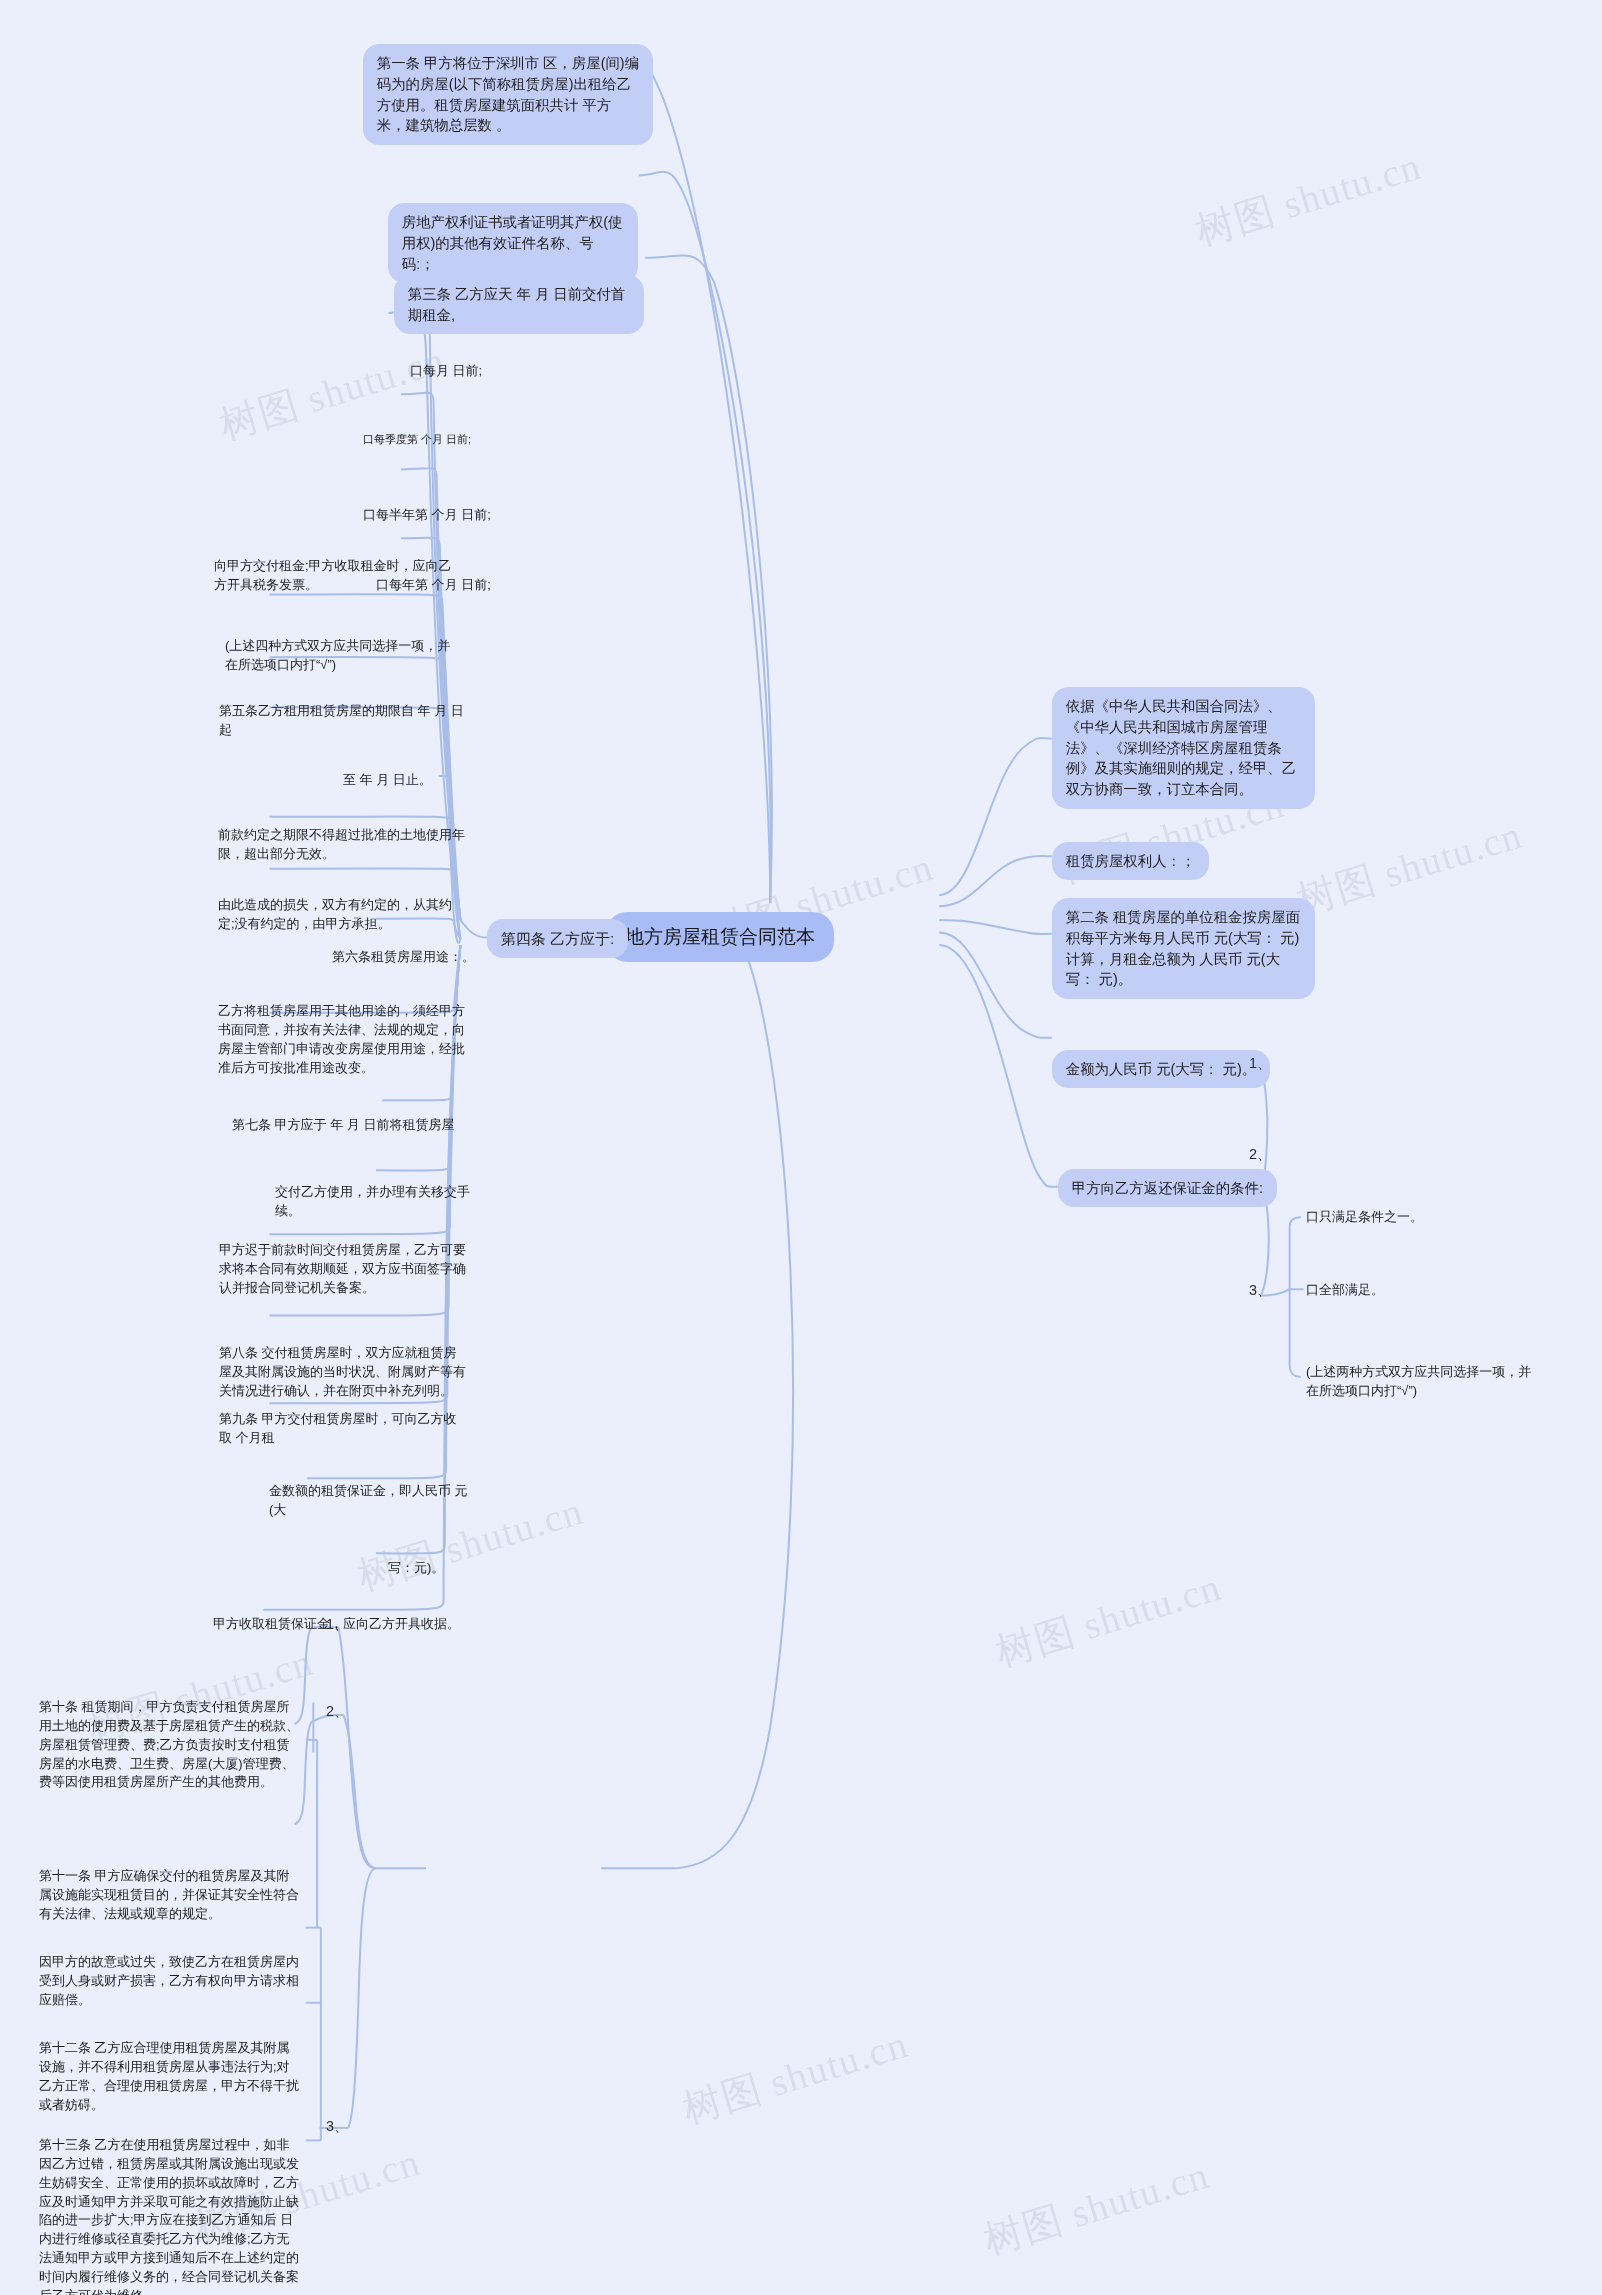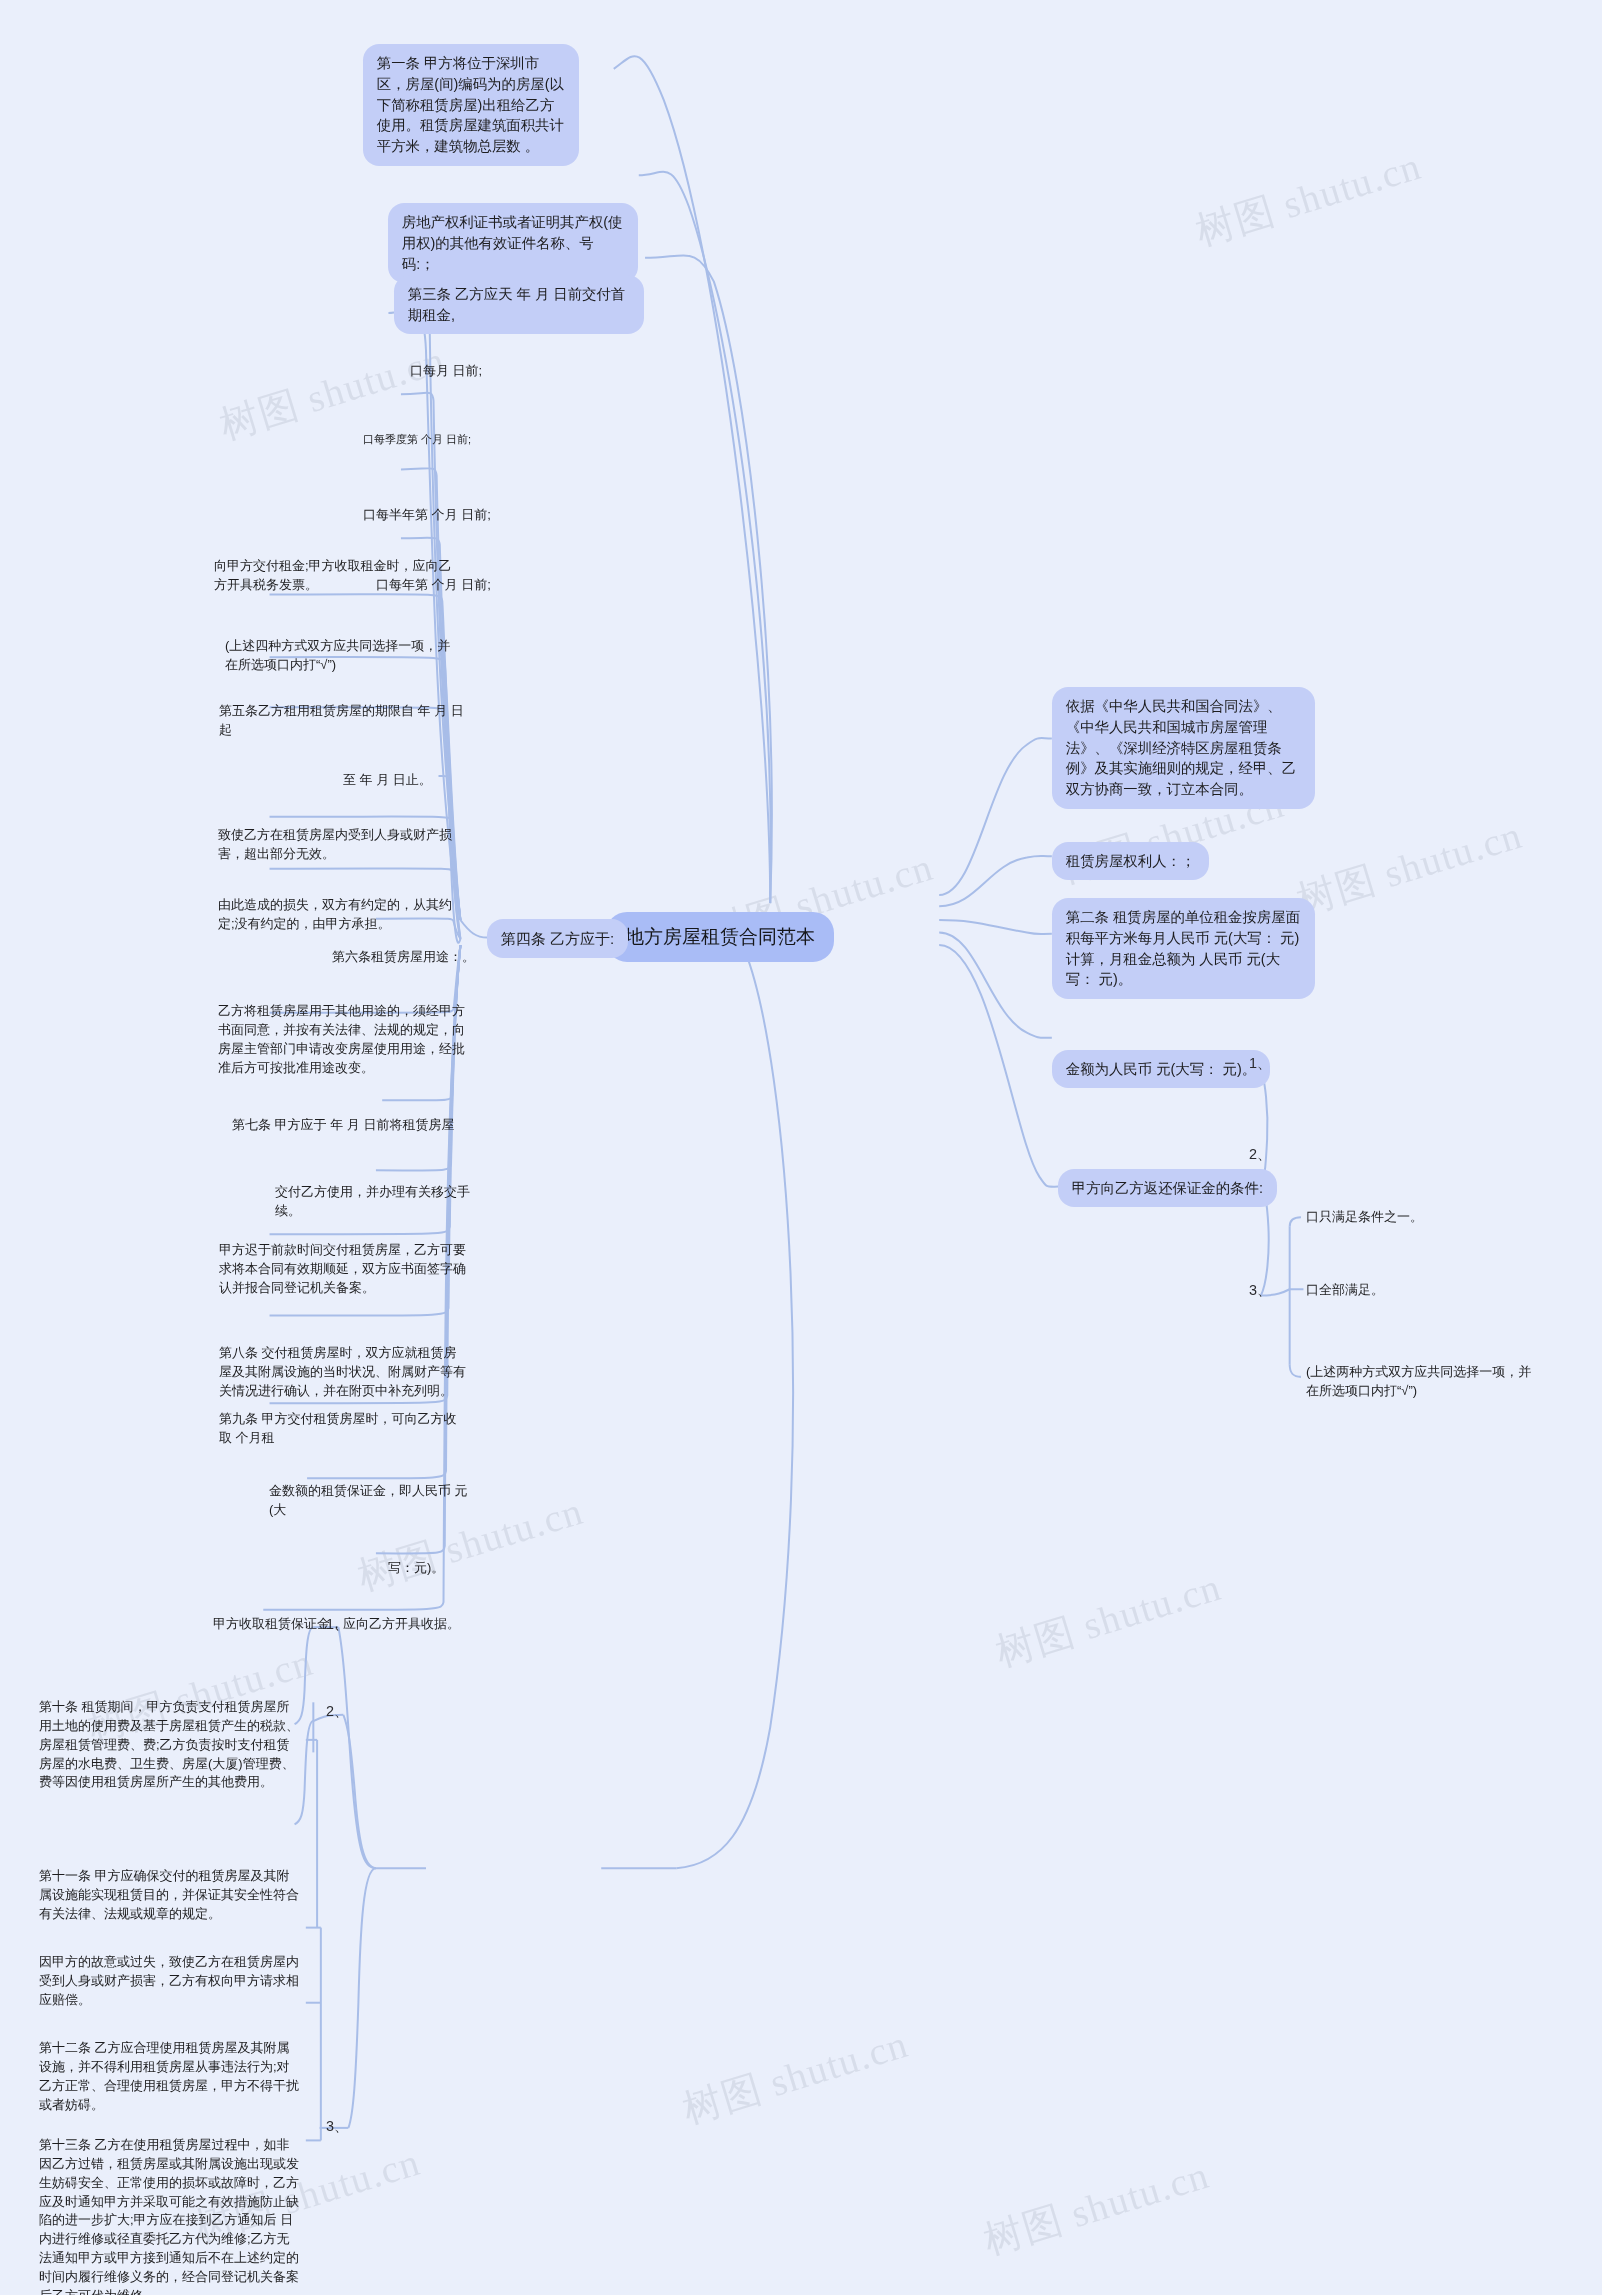--- a/index.html
+++ b/index.html
@@ -146,36 +146,36 @@
       <path d="M2014 2070 C 2040 2070, 2050 2065, 2060 2060"></path>
       <path d="M2060 1960 L 2060 2180"></path>
       <path d="M2060 1960 C 2060 1950, 2066 1945, 2078 1945"></path>
       <path d="M2060 2060 C 2066 2060, 2070 2060, 2082 2060"></path>
       <path d="M2060 2180 C 2060 2195, 2066 2200, 2078 2200"></path>
     </g>
   </svg>
 
   <div class="node root" style="left:720px; top:903px; transform:translate(-50%,-50%);">地方房屋租赁合同范本</div>
 
-  <div class="node pill" style="left:363px; top:44px; width:216px; font-size:14.4px;">第一条 甲方将位于深圳市 区，房屋(间)编码为的房屋(以下简称租赁房屋)出租给乙方使用。租赁房屋建筑面积共计 平方米，建筑物总层数 。</div>
+  <div class="node pill" style="left:363px; top:44px; width:290px; font-size:14.4px;">第一条 甲方将位于深圳市 区，房屋(间)编码为的房屋(以下简称租赁房屋)出租给乙方使用。租赁房屋建筑面积共计 平方米，建筑物总层数 。</div>
   <div class="node pill" style="left:388px; top:203px; width:250px; font-size:14.4px;">房地产权利证书或者证明其产权(使用权)的其他有效证件名称、号码:；</div>
   <div class="node pill" style="left:394px; top:275px; width:250px; font-size:14.4px;">第三条 乙方应天 年 月 日前交付首期租金,</div>
 
   <div class="node plain" style="left:410px; top:362px; width:188px; font-size:13px;">口每月 日前;</div>
   <div class="node plain" style="left:363px; top:432px; width:213px; font-size:11px;">口每季度第 个月 日前;</div>
   <div class="node plain" style="left:363px; top:506px; width:213px; font-size:13px;">口每半年第 个月 日前;</div>
   <div class="node plain" style="left:376px; top:576px; width:213px; font-size:13px;">口每年第 个月 日前;</div>
   <div class="node plain" style="left:214px; top:557px; width:244px; font-size:13px;">向甲方交付租金;甲方收取租金时，应向乙方开具税务发票。</div>
   <div class="node plain" style="left:225px; top:637px; width:232px; font-size:13px;">(上述四种方式双方应共同选择一项，并在所选项口内打“√”)</div>
 
   <div class="node pill" style="left:487px; top:919px; font-size:15px; white-space:nowrap;">第四条 乙方应于:</div>
 
   <div class="node plain" style="left:219px; top:702px; width:250px; font-size:13px;">第五条乙方租用租赁房屋的期限自 年 月 日起</div>
   <div class="node plain" style="left:343px; top:771px; width:144px; font-size:13px;">至 年 月 日止。</div>
-  <div class="node plain" style="left:218px; top:826px; width:250px; font-size:13px;">致使乙方在租赁房屋内受到人身或财产损害，超出部分无效。</div>
+  <div class="node plain" style="left:218px; top:826px; width:250px; font-size:13px;">前款约定之期限不得超过批准的土地使用年限，超出部分无效。</div>
   <div class="node plain" style="left:218px; top:896px; width:250px; font-size:13px;">由此造成的损失，双方有约定的，从其约定;没有约定的，由甲方承担。</div>
   <div class="node plain" style="left:332px; top:948px; width:156px; font-size:13px;">第六条租赁房屋用途：。</div>
   <div class="node plain" style="left:218px; top:1002px; width:250px; font-size:13px;">乙方将租赁房屋用于其他用途的，须经甲方书面同意，并按有关法律、法规的规定，向房屋主管部门申请改变房屋使用用途，经批准后方可按批准用途改变。</div>
   <div class="node plain" style="left:232px; top:1116px; width:250px; font-size:13px;">第七条 甲方应于 年 月 日前将租赁房屋</div>
   <div class="node plain" style="left:275px; top:1183px; width:213px; font-size:13px;">交付乙方使用，并办理有关移交手续。</div>
   <div class="node plain" style="left:219px; top:1241px; width:250px; font-size:13px;">甲方迟于前款时间交付租赁房屋，乙方可要求将本合同有效期顺延，双方应书面签字确认并报合同登记机关备案。</div>
   <div class="node plain" style="left:219px; top:1320px; width:250px; font-size:13px;margin-top:24px;">第八条 交付租赁房屋时，双方应就租赁房屋及其附属设施的当时状况、附属财产等有关情况进行确认，并在附页中补充列明。</div>
   <div class="node plain" style="left:219px; top:1410px; width:250px; font-size:13px;">第九条 甲方交付租赁房屋时，可向乙方收取 个月租</div>
   <div class="node plain" style="left:269px; top:1482px; width:213px; font-size:13px;">金数额的租赁保证金，即人民币 元(大</div>
   <div class="node plain" style="left:388px; top:1559px; width:113px; font-size:13px;">写：元)。</div>

